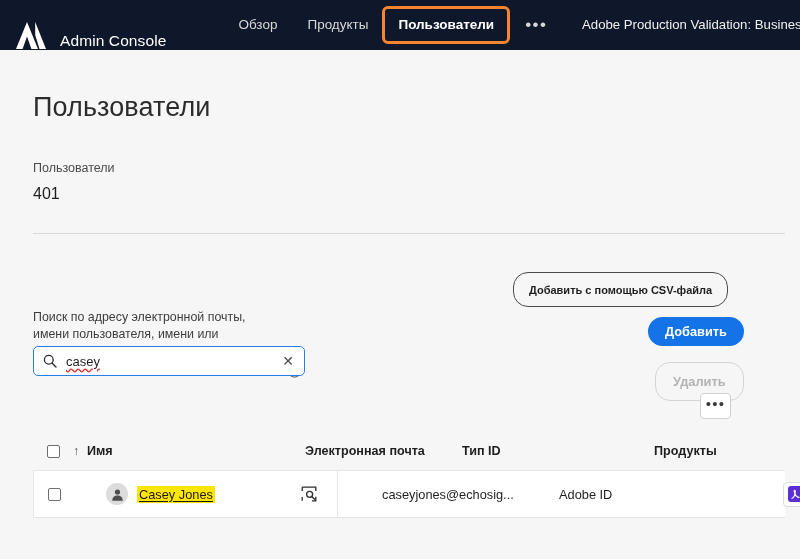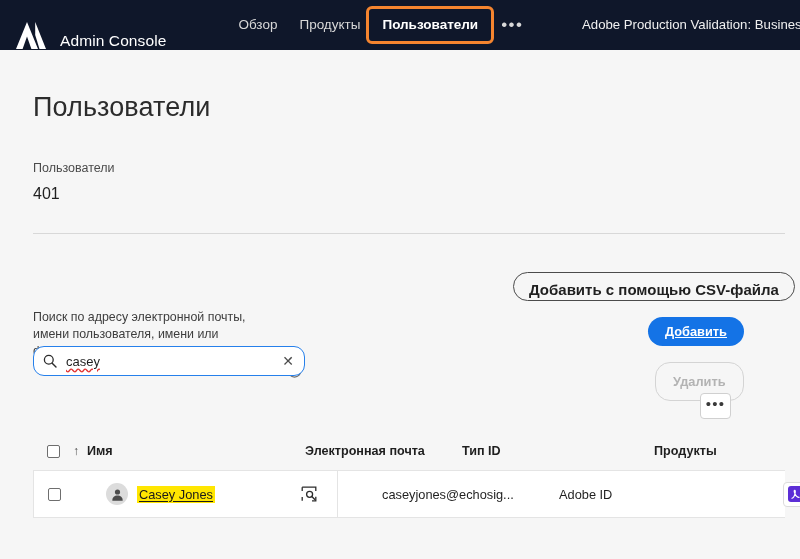--- a/index.html
+++ b/index.html
@@ -24,21 +24,21 @@
   }
   .app-title {
     margin-left: 12px;
     color: #ffffff;
     font-size: 15.5px;
     letter-spacing: .1px;
     white-space: nowrap;
   }
   .nav {
     margin-left: 61px;
-    display: flex; align-items: center; gap: 0;
+    display: flex; align-items: center; gap: 8px;
     height: 50px;
   }
   .nav-item {
     color: #d8d8d8;
     font-size: 13.5px;
     padding: 6px 11px;
     white-space: nowrap;
     cursor: pointer;
     line-height: 16px;
   }
@@ -81,35 +81,35 @@
   }
 
   .divider {
     position: absolute; left: 33px; top: 183px;
     width: 752px; height: 1px; background: #d8d8d8;
   }
 
   
   .btn-csv {
     position: absolute; left: 513px; top: 222px;
-    height: 29px; padding: 8px 15px;
+    height: 35px; padding: 8px 15px;
     border: 1.4px solid #4b4b4b; border-radius: 15px;
     background: transparent; color: #1f1f1f;
-    font-size: 15px; font-weight: 700;
+    font-size: 11px; font-weight: 700;
     font-family: "Liberation Sans", sans-serif;
     cursor: pointer; white-space: nowrap;
   }
   .btn-add {
     position: absolute; left: 648px; top: 267px;
     height: 29px; padding: 0 17px;
     border: none; border-radius: 15px;
     background: #1473e6; color: #ffffff;
     font-size: 12.8px; font-weight: 700;
     font-family: "Liberation Sans", sans-serif;
-    cursor: pointer; white-space: nowrap; text-decoration: underline;
+    cursor: pointer; white-space: nowrap;
   }
   .btn-delete {
     position: absolute; left: 655px; top: 312px;
     height: 39px; padding: 0 17px;
     border: 1.4px solid #d4d4d4; border-radius: 15px;
     background: transparent; color: #b3b3b3;
     font-size: 12.8px; font-weight: 700;
     font-family: "Liberation Sans", sans-serif;
     cursor: default; white-space: nowrap;
   }
@@ -129,21 +129,21 @@
     width: 240px;
     font-size: 12.4px; color: #3d3d3d; line-height: 17px;
   }
   .info-icon {
     position: absolute; left: 287px; top: 313px;
     width: 15px; height: 15px; cursor: pointer;
   }
   .search-box {
     position: absolute; left: 33px; top: 296px;
     width: 272px; height: 30px;
-    border: 1.6px solid #2680eb; border-radius: 11px;
+    border: 1.6px solid #2680eb; border-radius: 5px;
     background: #ffffff;
     display: flex; align-items: center;
   }
   .search-icon { margin-left: 9px; flex: 0 0 auto; display: flex; }
   .search-text {
     margin-left: 9px; flex: 1 1 auto;
     font-size: 13px; color: #1f1f1f;
     text-decoration: underline;
     text-decoration-style: wavy;
     text-decoration-color: #e03030;

